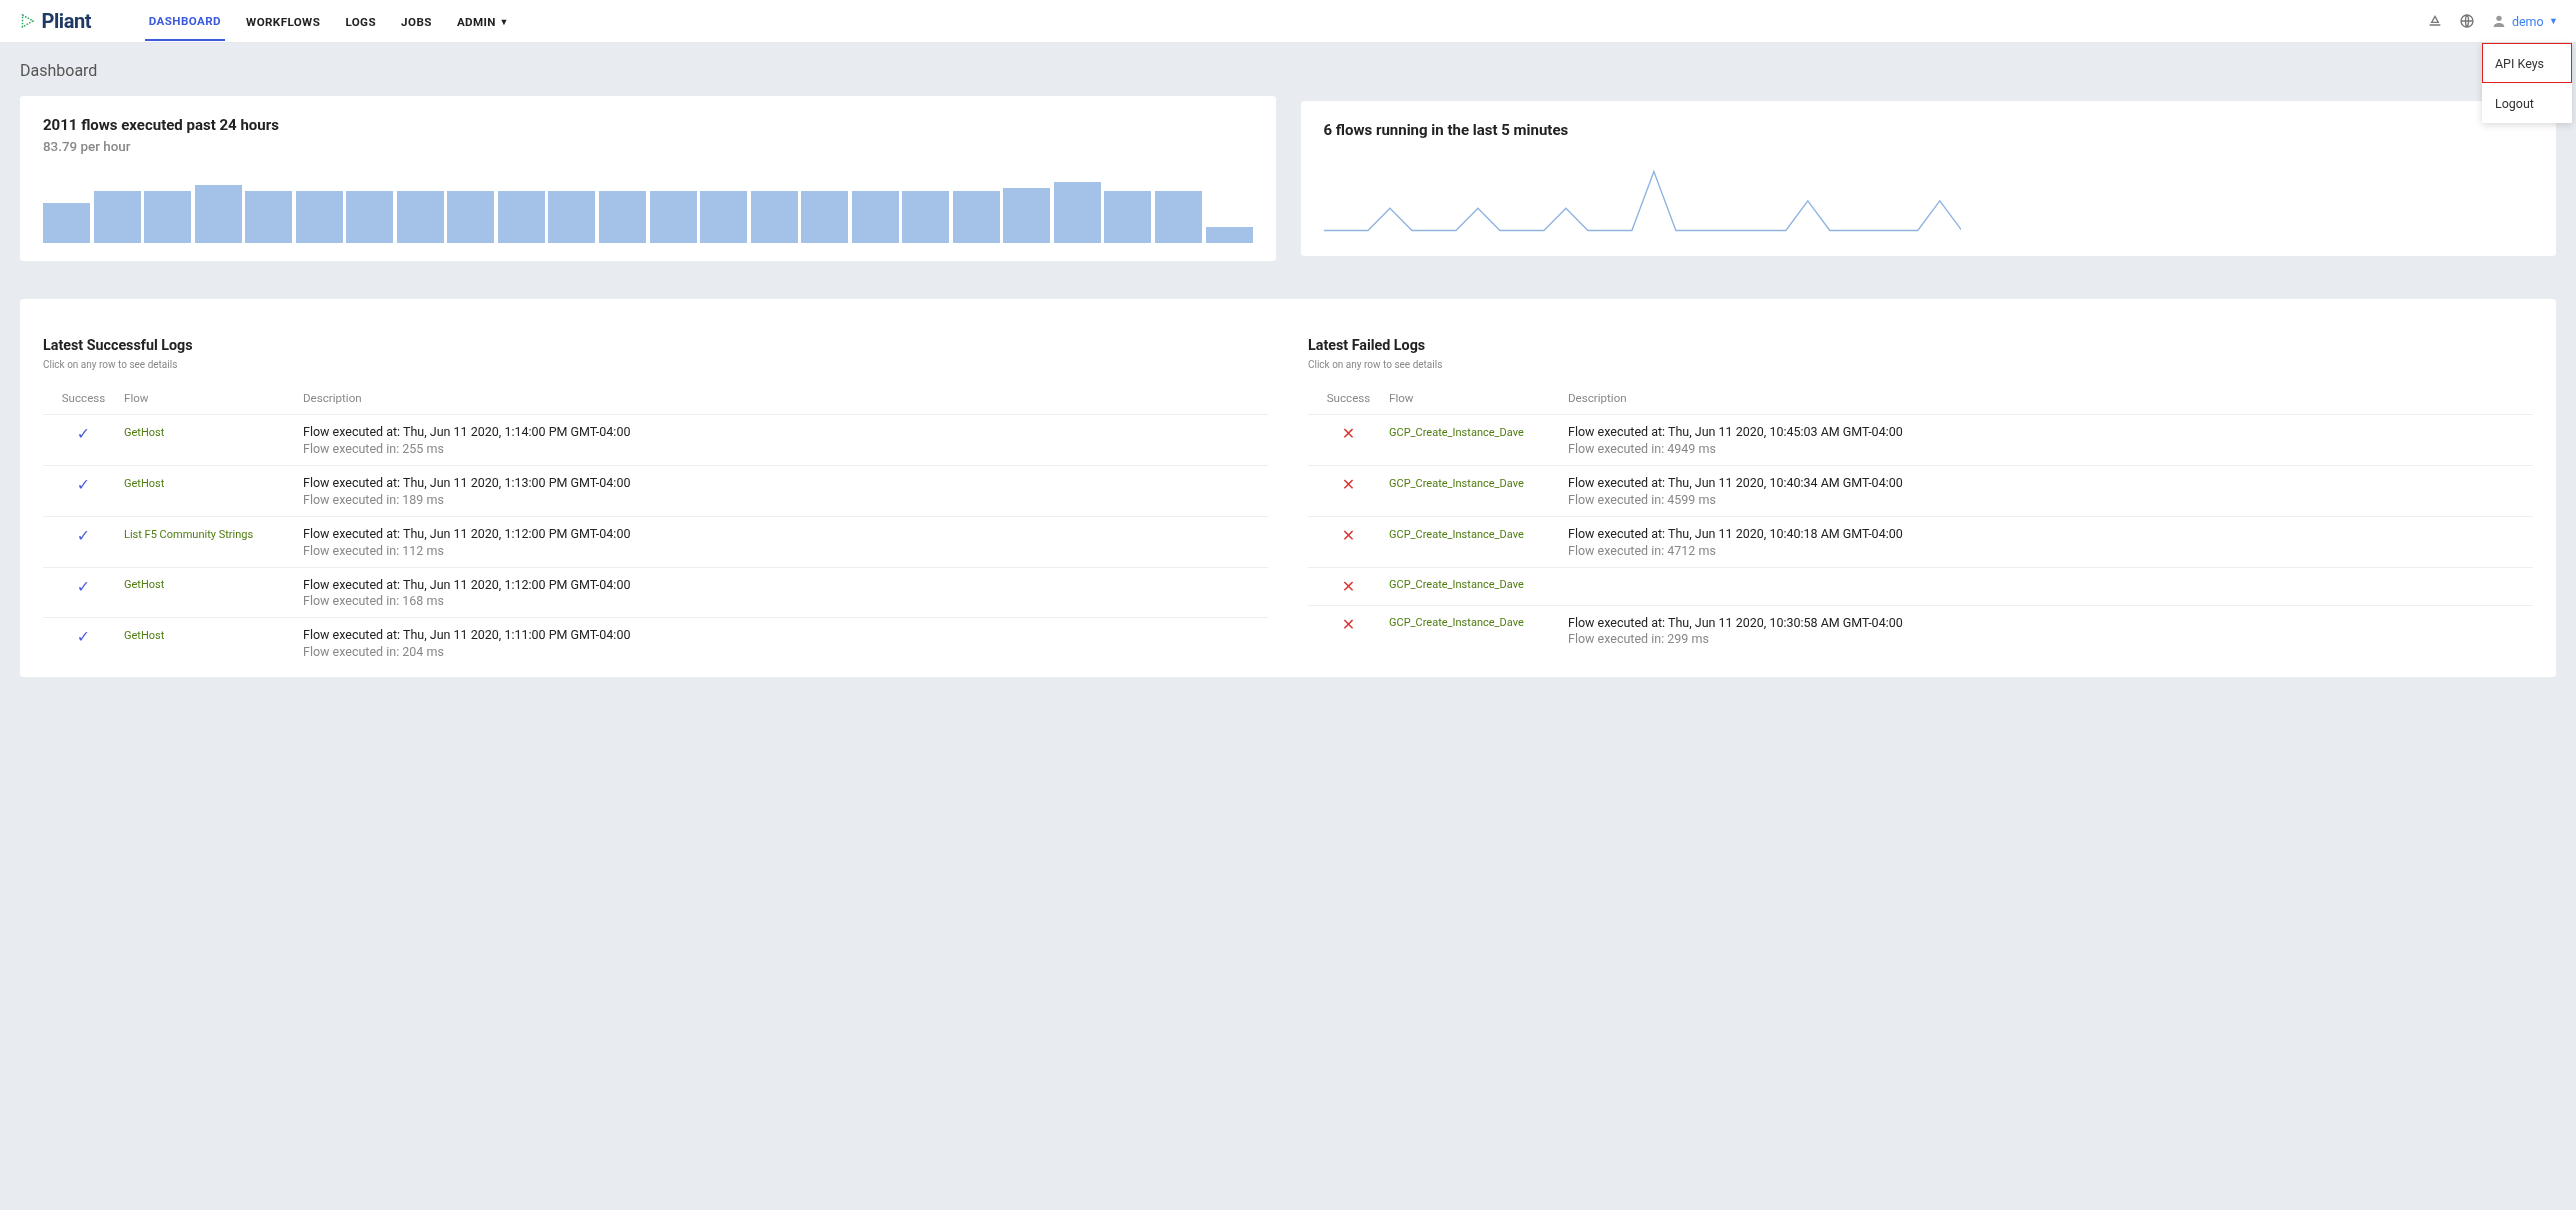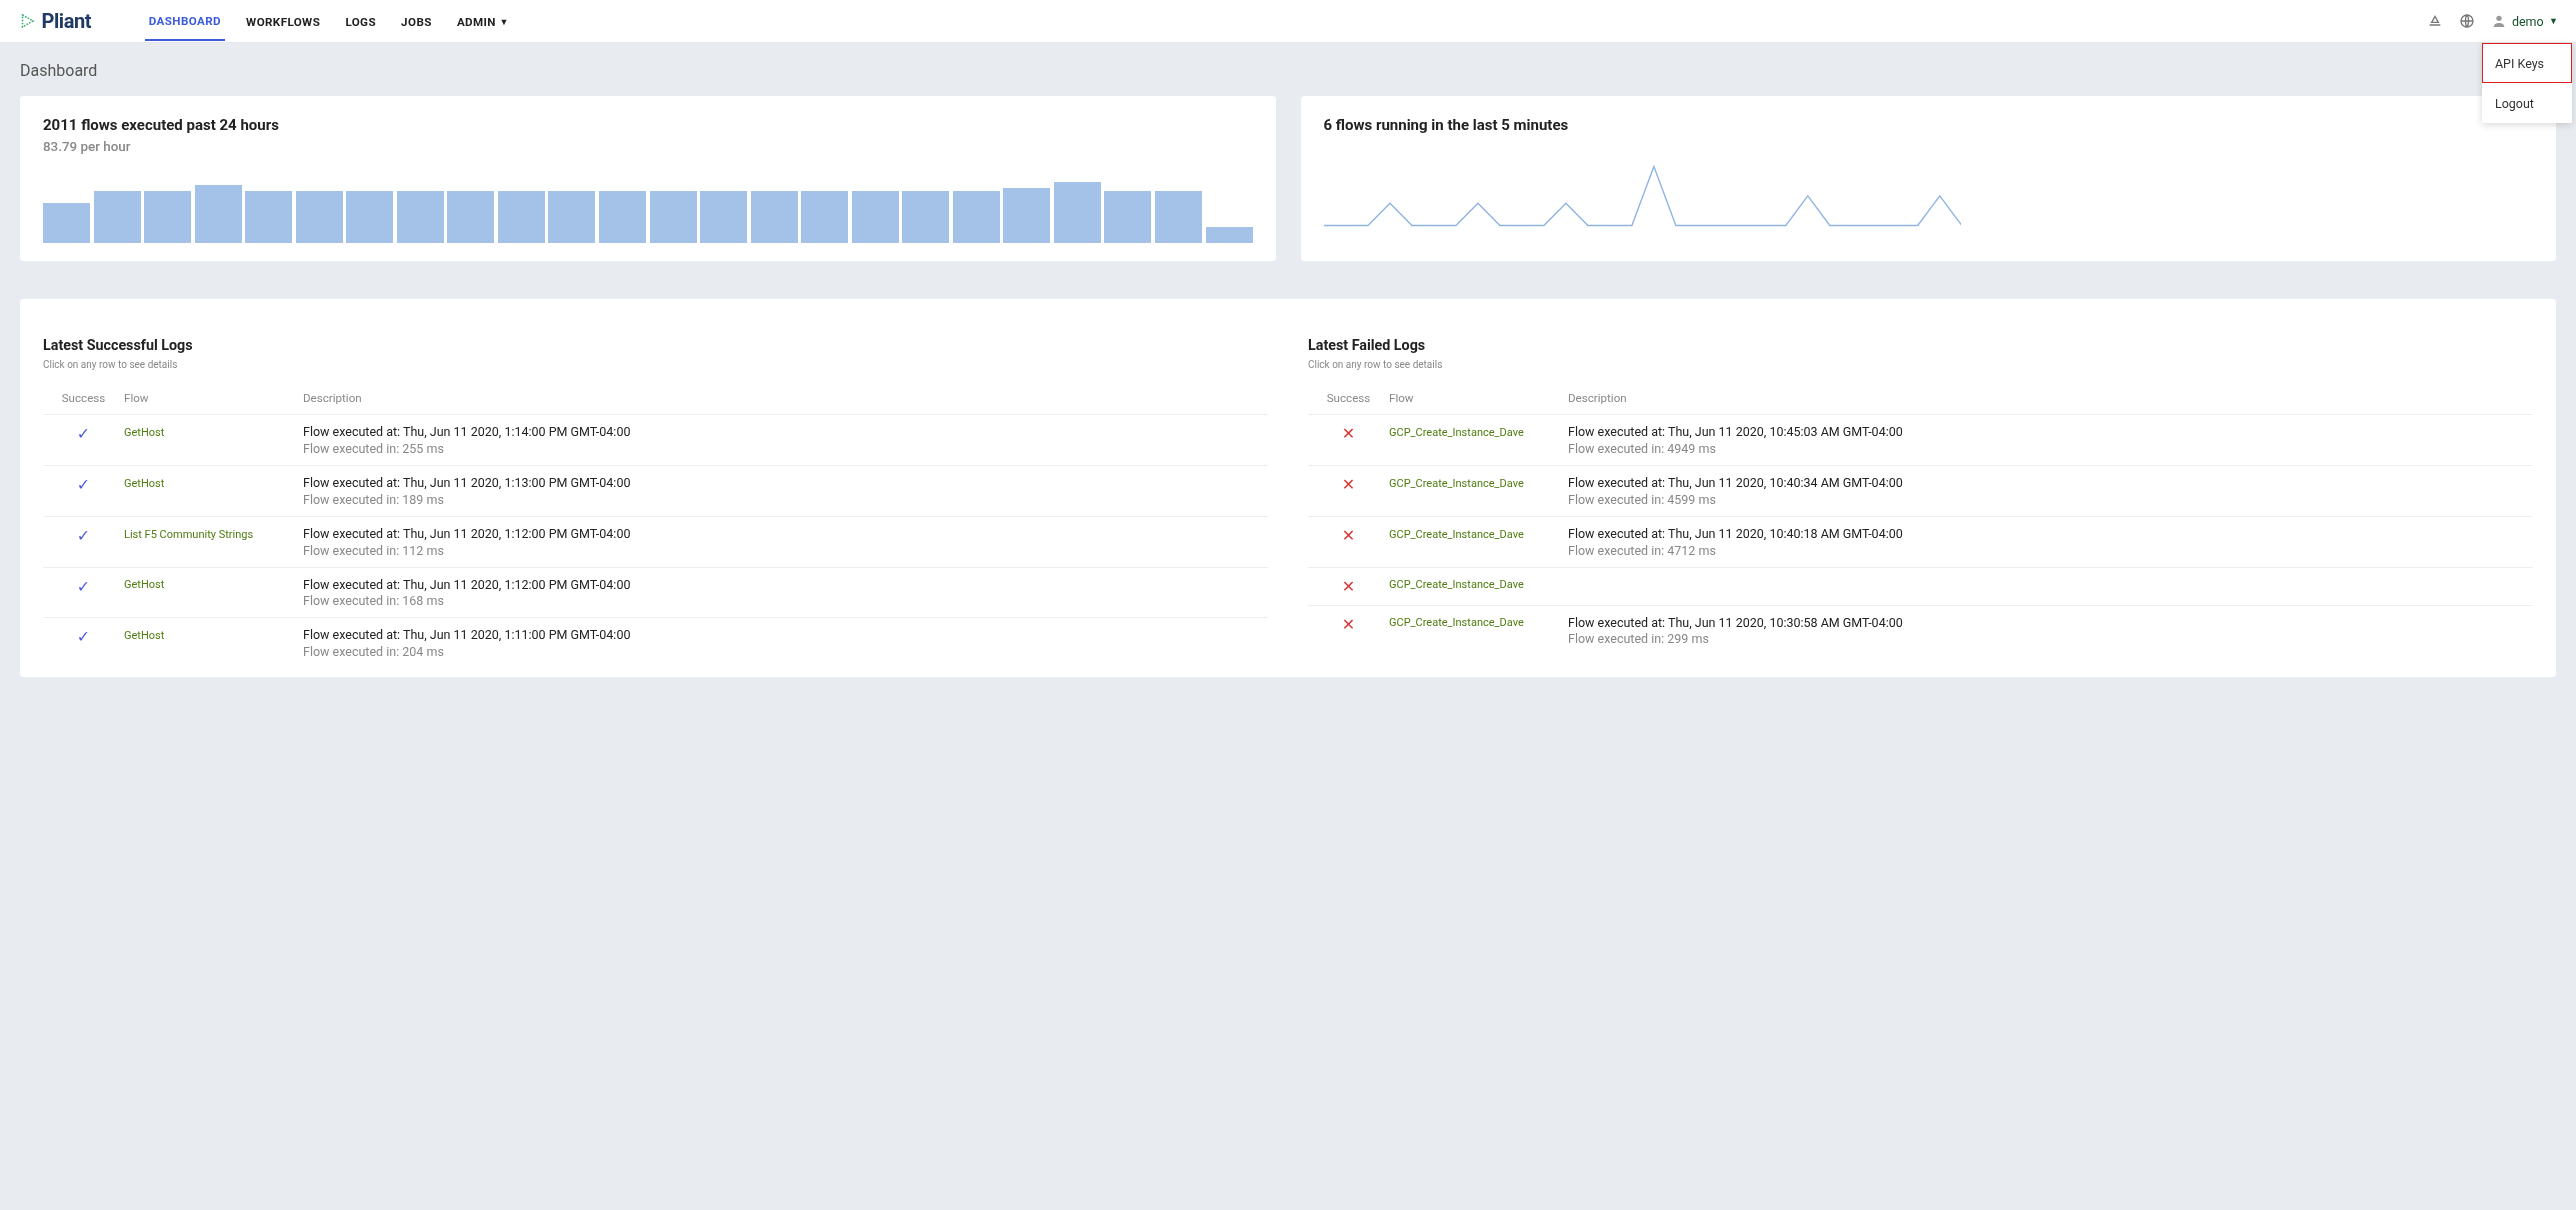--- a/index.html
+++ b/index.html
@@ -6,27 +6,27 @@
 body { font-family: -apple-system, BlinkMacSystemFont, "Segoe UI", Roboto, Helvetica, Arial, sans-serif; background: #e8ebef; color: #222; }
 .topbar { background: #fff; display: flex; align-items: center; height: 43px; padding: 0 18px; border-bottom: 0.9px solid #e5e7eb; position: relative; }
 .logo { display: flex; align-items: center; gap: 5.4px; }
 .logo-icon { width: 18px; height: 18px; }
 .logo-text { font-size: 20px; font-weight: 700; color: #203a66; letter-spacing: -0.4px; }
 .nav { display: flex; margin-left: 54px; gap: 18px; }
 .nav-item { font-size: 11.6px; font-weight: 700; letter-spacing: 0.4px; color: #222; padding: 12.5px 3.6px 10.7px; cursor: pointer; display: flex; align-items: center; gap: 3.6px; }
 .nav-item.active { color: #3b5bdc; border-bottom: 2.7px solid #3b5bdc; }
 .top-right { margin-left: auto; display: flex; align-items: center; gap: 16px; }
 .icon-btn { color: #777; cursor: pointer; display: flex; align-items: center; }
-.user-menu { display: flex; align-items: center; gap: 5.4px; color: #14532d; font-size: 12.5px; cursor: pointer; }
+.user-menu { display: flex; align-items: center; gap: 5.4px; color: #3b82f6; font-size: 12.5px; cursor: pointer; }
 .dropdown { position: absolute; top: 43px; right: 3.6px; background: #fff; width: 90px; box-shadow: 0 1.8px 7.2px rgba(0,0,0,0.15); z-index: 10; }
 .dropdown-item { padding: 12.5px 12.5px; font-size: 12.5px; color: #333; cursor: pointer; }
 .dropdown-item.highlight { outline: 1.8px solid #e02020; outline-offset: -1.8px; }
 .page { padding: 18px 20px; }
 .page-title { font-size: 16px; color: #555; font-weight: 400; margin-bottom: 16px; }
-.cards-row { display: flex; gap: 25px; margin-bottom: 38px; }
+.cards-row { display: flex; gap: 25px; margin-bottom: 38px; align-items: center; }
 .card { background: #fff; border-radius: 3.6px; padding: 20px 23px 18px; flex: 1; }
 .card-title { font-size: 15px; font-weight: 700; color: #222; margin-bottom: 5.4px; }
 .card-sub { font-size: 13.4px; color: #888; font-weight: 500; margin-bottom: 16px; }
 .bar-chart { display: flex; align-items: flex-end; gap: 3.6px; height: 73px; }
 .bar { background: #a4c2e8; flex: 1; }
 .line-chart { height: 82px; margin-top: 9px; }
 .logs-card { background: #fff; border-radius: 3.6px; padding: 18px 23px 9px; }
 .logs-row { display: flex; gap: 40px; margin-top: 20px; }
 .logs-col { flex: 1; }
 .logs-header { font-size: 14.3px; font-weight: 700; margin-bottom: 5.4px; }

